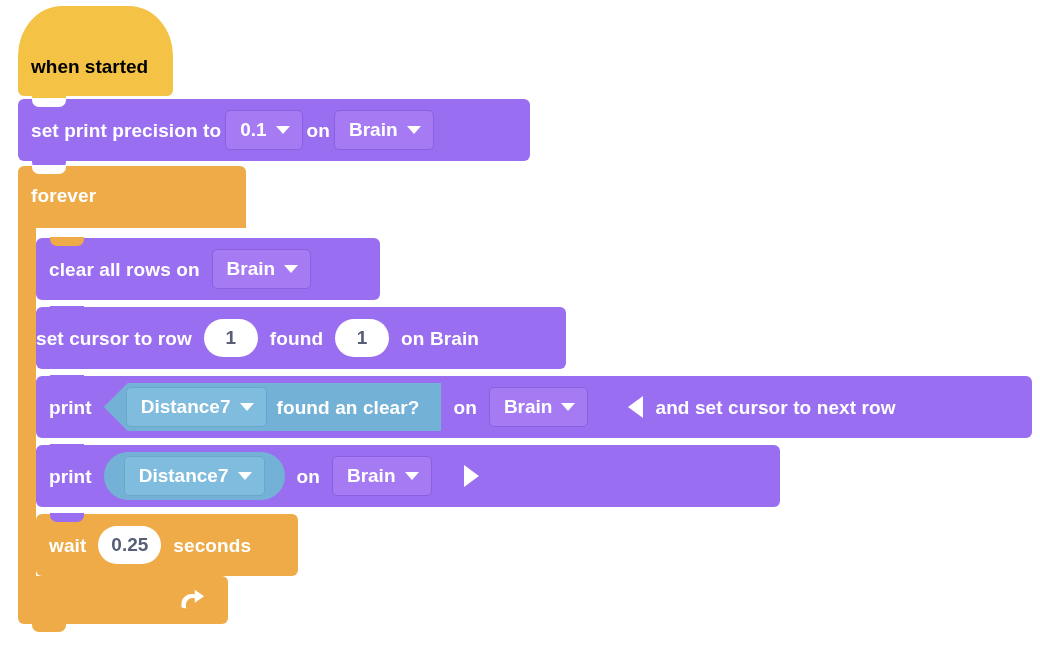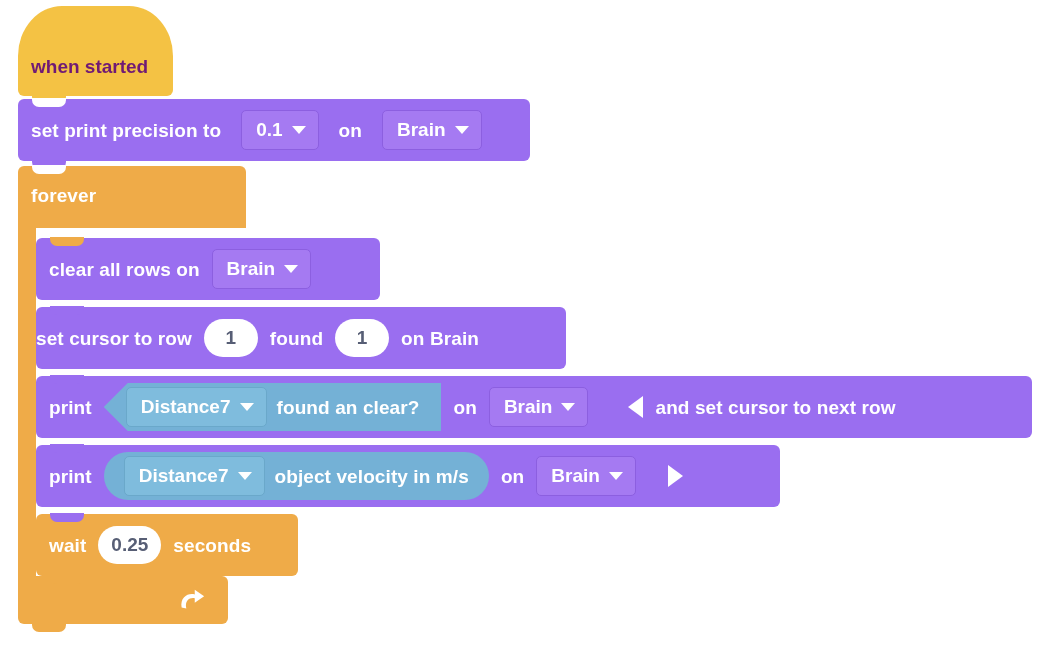--- a/index.html
+++ b/index.html
@@ -88,21 +88,21 @@
     top: 0;
     width: 155px;
     height: 90px;
     background: #f4c244;
     border-radius: 44px 44px 6px 6px / 50px 50px 6px 6px;
   }
   #hat-block .hat-label {
     position: absolute;
     left: 13px;
     bottom: 18px;
-    color: #701a75;
+    color: #000000;
     font-size: 19px;
     font-weight: bold;
   }
   #hat-block .bump-bottom {
     background: #f4c244;
     left: 14px;
     bottom: -8px;
   }
 
   
@@ -236,21 +236,21 @@
 <body>
 
 <div id="workspace">
 
   <div id="hat-block">
     <div class="hat-body"></div>
     <span class="hat-label">when started</span>
     <div class="bump-bottom"></div>
   </div>
 
-  <div class="block purple" id="blk-precision" style="left:18px; top:99px; width:512px; height:62px; padding-left:13px; gap:20px;">
+  <div class="block purple" id="blk-precision" style="left:18px; top:99px; width:512px; height:62px; padding-left:13px; gap:4px;">
     <div class="notch-top dent-white"></div>
     <span class="lbl">set print precision to</span>
     <div class="dropdown">
       <span class="dd-text">0.1</span>
       <span class="caret"></span>
     </div>
     <span class="lbl">on</span>
     <div class="dropdown">
       <span class="dd-text">Brain</span>
       <span class="caret"></span>
@@ -314,21 +314,20 @@
 
   <div class="block purple" style="left:36px; top:445px; width:744px; height:62px; padding-left:13px; gap:12px;">
     <div class="notch-top dent-purple" style="background:#9a6ef0;"></div>
     <span class="lbl">print</span>
 
     <div class="round-reporter">
       <div class="dropdown on-teal">
         <span class="dd-text">Distance7</span>
         <span class="caret"></span>
       </div>
-      <span class="lbl">object velocity in m/s</span>
     </div>
 
     <span class="lbl">on</span>
     <div class="dropdown">
       <span class="dd-text">Brain</span>
       <span class="caret"></span>
     </div>
     <span style="width:8px;"></span>
     <span class="tri-right"></span>
   </div>

